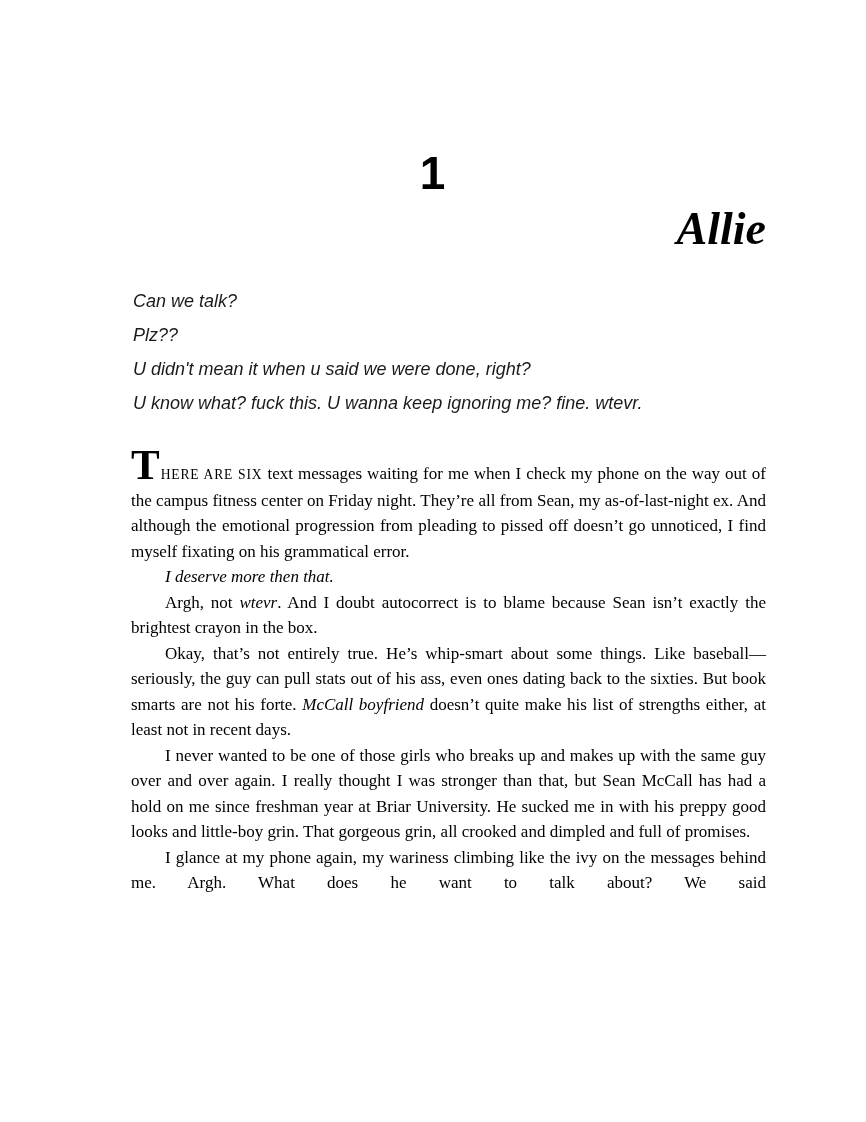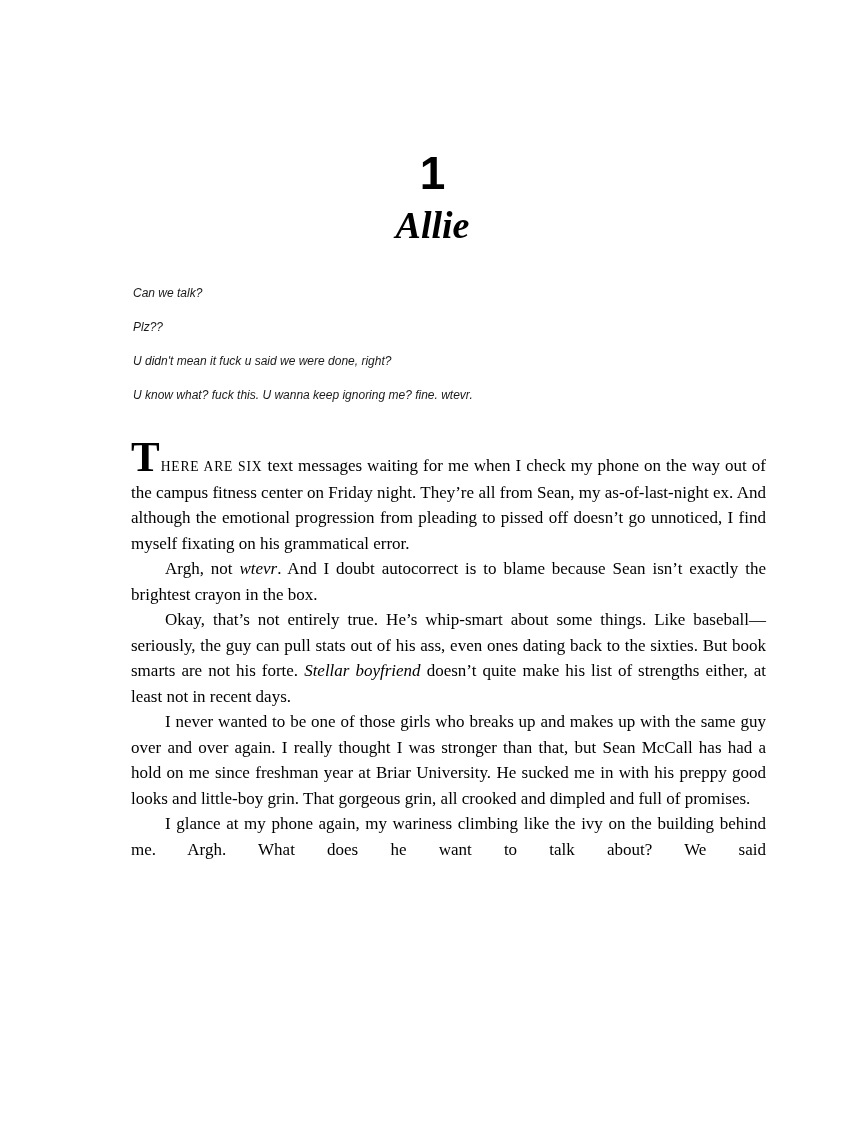--- a/index.html
+++ b/index.html
@@ -23,32 +23,32 @@
   .chapter-number {
     margin: 0;
     text-align: center;
     font-family: "Liberation Sans", sans-serif;
     font-weight: 700;
     font-size: 46px;
     line-height: 1;
   }
   .chapter-title {
     margin: 10px 0 0 0;
-    text-align: center;
+    text-align: right;
     font-family: "Liberation Serif", "DejaVu Serif", serif;
     font-style: italic;
     font-weight: 700;
-    font-size: 38px;
+    font-size: 46px;
     line-height: 1;
   }
   .messages {
     margin: 42px 0 0 34px;
     font-family: "Liberation Sans", sans-serif;
     font-style: italic;
-    font-size: 12px;
+    font-size: 18px;
     color: #1a1a1a;
   }
   .messages p {
     margin: 0 0 20px 0;
     line-height: 14px;
   }
   .messages p:last-child {
     margin-bottom: 16px;
   }
   .body-text {
@@ -85,24 +85,25 @@
 </head>
 <body>
 
 <div class="book-page">
   <h1 class="chapter-number">1</h1>
   <h2 class="chapter-title">Allie</h2>
 
   <div class="messages">
     <p>Can we talk?</p>
     <p>Plz??</p>
-    <p>U didn't mean it fuck u said we were done, right?</p>
+    <p>U didn't mean it when u said we were done, right?</p>
     <p>U know what? fuck this. U wanna keep ignoring me? fine. wtevr.</p>
   </div>
 
   <div class="body-text">
       <p><span class="dropcap">T</span><span class="smallcaps">here are six</span><span> text messages waiting for me when I check my phone on the way out of the campus fitness center on Friday night. They’re all from Sean, my as-of-last-night ex. And although the emotional progression from pleading to pissed off doesn’t go unnoticed, I find myself fixating on his grammatical error.</span></p>
+      <p class="indent"><span class="italic">I deserve more then that.</span></p>
       <p class="indent"><span>Argh, not </span><span class="italic">wtevr</span><span>. And I doubt autocorrect is to blame because Sean isn’t exactly the brightest crayon in the box.</span></p>
-      <p class="indent"><span>Okay, that’s not entirely true. He’s whip-smart about some things. Like baseball—seriously, the guy can pull stats out of his ass, even ones dating back to the sixties. But book smarts are not his forte. </span><span class="italic">Stellar boyfriend</span><span> doesn’t quite make his list of strengths either, at least not in recent days.</span></p>
+      <p class="indent"><span>Okay, that’s not entirely true. He’s whip-smart about some things. Like baseball—seriously, the guy can pull stats out of his ass, even ones dating back to the sixties. But book smarts are not his forte. </span><span class="italic">McCall boyfriend</span><span> doesn’t quite make his list of strengths either, at least not in recent days.</span></p>
       <p class="indent"><span>I never wanted to be one of those girls who breaks up and makes up with the same guy over and over again. I really thought I was stronger than that, but Sean McCall has had a hold on me since freshman year at Briar University. He sucked me in with his preppy good looks and little-boy grin. That gorgeous grin, all crooked and dimpled and full of promises.</span></p>
-      <p class="indent justify-last"><span>I glance at my phone again, my wariness climbing like the ivy on the building behind me. Argh. What does he want to talk about? We said</span></p>
+      <p class="indent justify-last"><span>I glance at my phone again, my wariness climbing like the ivy on the messages behind me. Argh. What does he want to talk about? We said</span></p>
     </div>
 </div>
 
 </body></html>

